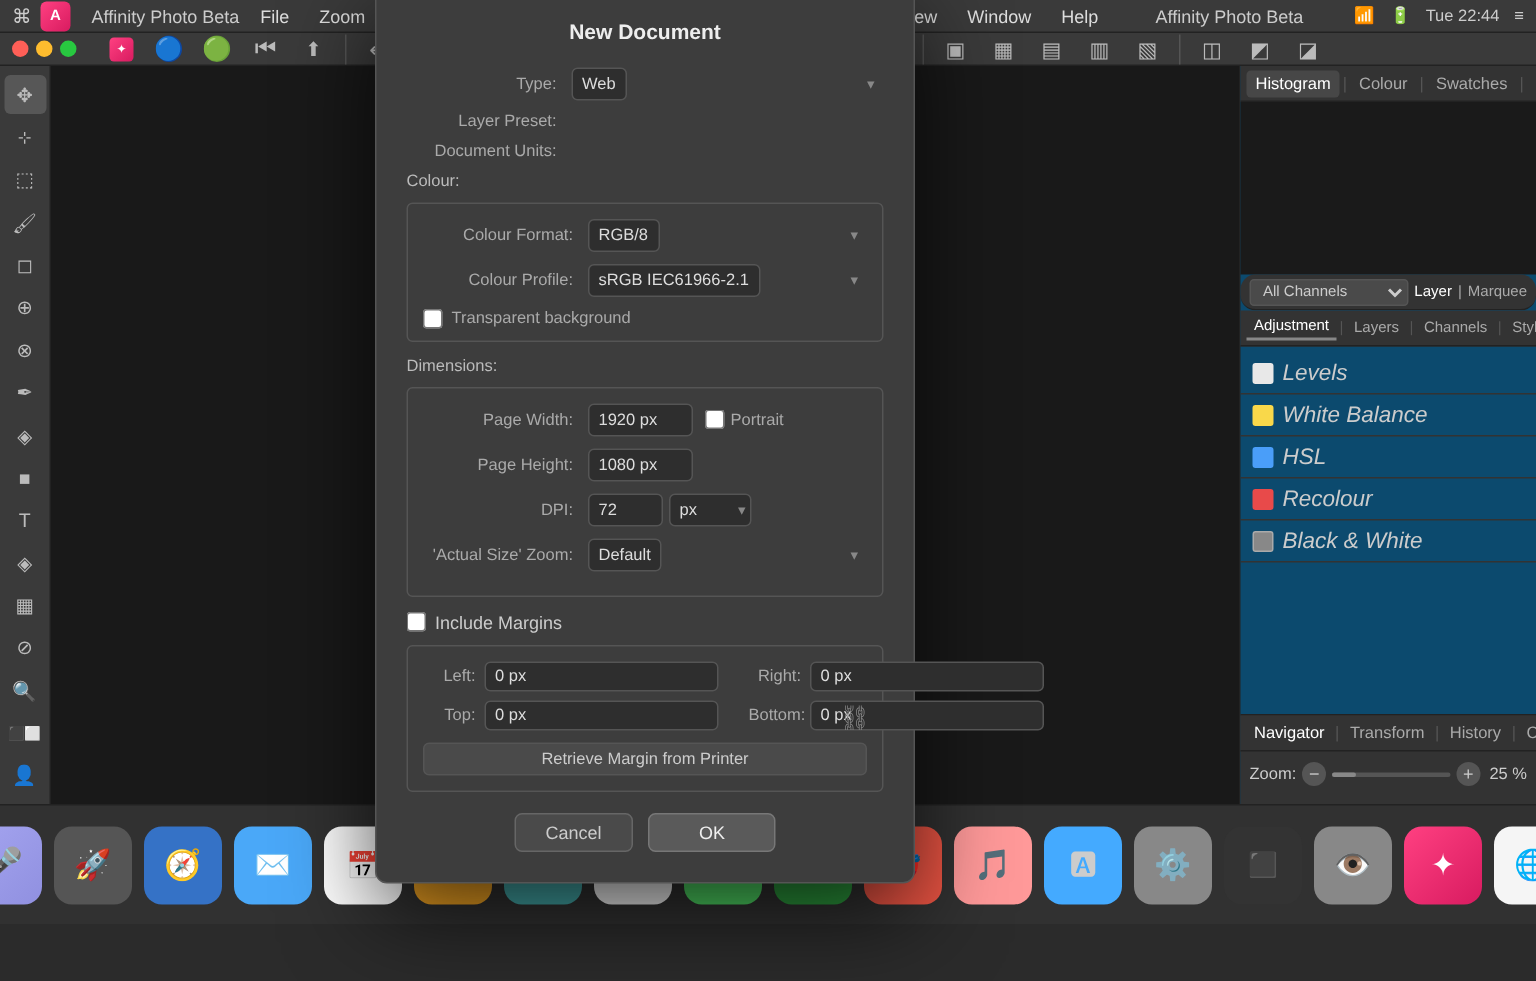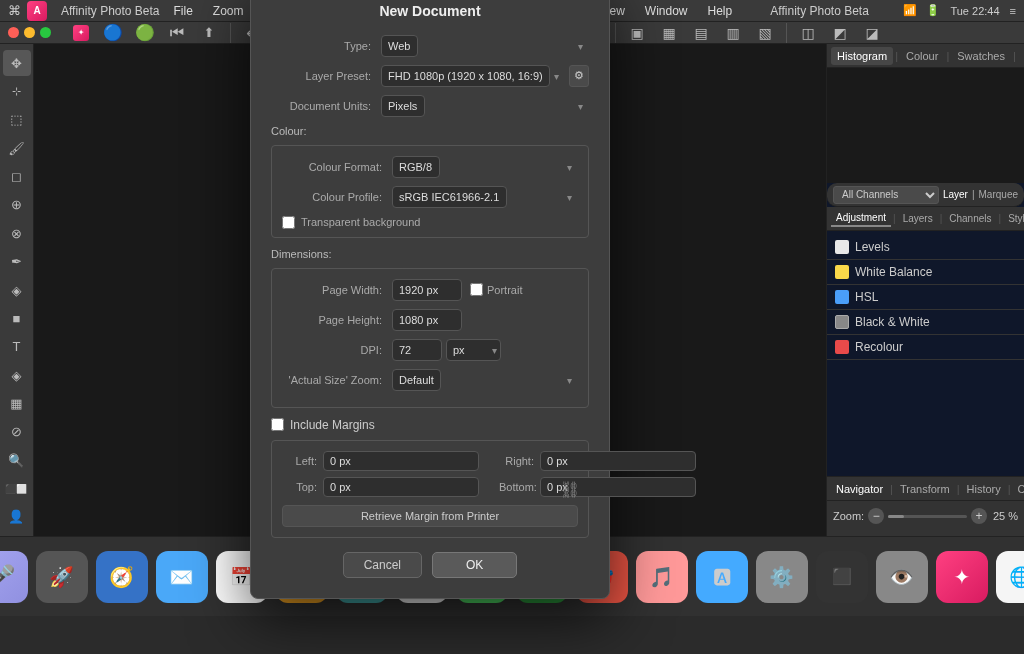--- a/index.html
+++ b/index.html
@@ -113,21 +113,21 @@
     }
     .canvas-bg {
       width: 100%;
       height: 100%;
       background: #333;
     }
 
     
     .right-panel {
       width: 198px;
-      background: #0f172a;
+      background: #0c4a6e;
       border-left: 1px solid #222;
       display: flex;
       flex-direction: column;
     }
     .panel-tabs {
       display: flex;
       align-items: center;
       background: #333;
       border-bottom: 1px solid #222;
       padding: 0 4px;
@@ -208,21 +208,21 @@
       gap: 6px;
       cursor: pointer;
       border-bottom: 1px solid #333;
     }
     .adj-color {
       width: 14px;
       height: 14px;
       border-radius: 2px;
       flex-shrink: 0;
     }
-    .adj-label { font-size: 12px; color: #ccc; }
+    .adj-label { font-size: 15px; color: #ccc; font-style: italic; }
 
     
     .navigator-panel {
       height: 60px;
       background: #333;
       border-top: 1px solid #222;
     }
     .navigator-tabs {
       display: flex;
       align-items: center;
@@ -688,37 +688,24 @@
           <div class="form-label">Type:</div>
           <div class="select-wrapper" style="flex:1;">
             <select class="select-control">
               <option>Web</option>
             </select>
           </div>
         </div>
 
         <div class="form-row">
           <div class="form-label">Layer Preset:</div>
-          <div class="preset-wrapper">
-            <div class="preset-select-wrapper" style="flex:1;">
-              <select class="select-control">
-                <option>FHD 1080p (1920 x 1080, 16:9)</option>
-              </select>
-            </div>
-            <div class="preset-btn">⚙</div>
-          </div>
         </div>
 
         <div class="form-row">
           <div class="form-label">Document Units:</div>
-          <div class="select-wrapper" style="flex:1;">
-            <select class="select-control">
-              <option>Pixels</option>
-            </select>
-          </div>
         </div>
 
         <div style="margin-bottom:8px;">
           <div class="section-title">Colour:</div>
           <div class="section-box">
 
             <div class="form-row">
               <div class="form-label">Colour Format:</div>
               <div class="select-wrapper" style="flex:1;">
                 <select class="select-control">
@@ -861,26 +848,26 @@
       </div>
       <div class="adj-item">
         <div class="adj-color" style="background:#f9d84a;"></div>
         <span class="adj-label">White Balance</span>
       </div>
       <div class="adj-item">
         <div class="adj-color" style="background:#4a9ef9;"></div>
         <span class="adj-label">HSL</span>
       </div>
       <div class="adj-item">
+        <div class="adj-color" style="background:#e84a4a;"></div>
+        <span class="adj-label">Recolour</span>
+      </div>
+      <div class="adj-item">
         <div class="adj-color" style="background:#888;border:1px solid #aaa;"></div>
         <span class="adj-label">Black &amp; White</span>
-      </div>
-      <div class="adj-item">
-        <div class="adj-color" style="background:#e84a4a;"></div>
-        <span class="adj-label">Recolour</span>
       </div>
     </div>
 
     <div class="navigator-panel">
       <div class="navigator-tabs">
         <span class="nav-tab active">Navigator</span>
         <span style="color:#555;">|</span>
         <span class="nav-tab">Transform</span>
         <span style="color:#555;">|</span>
         <span class="nav-tab">History</span>

